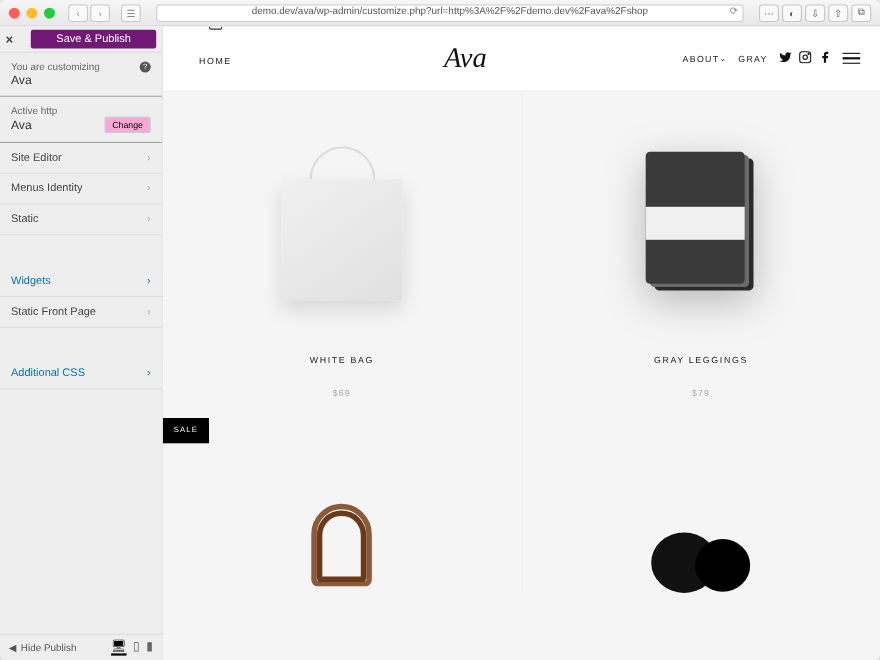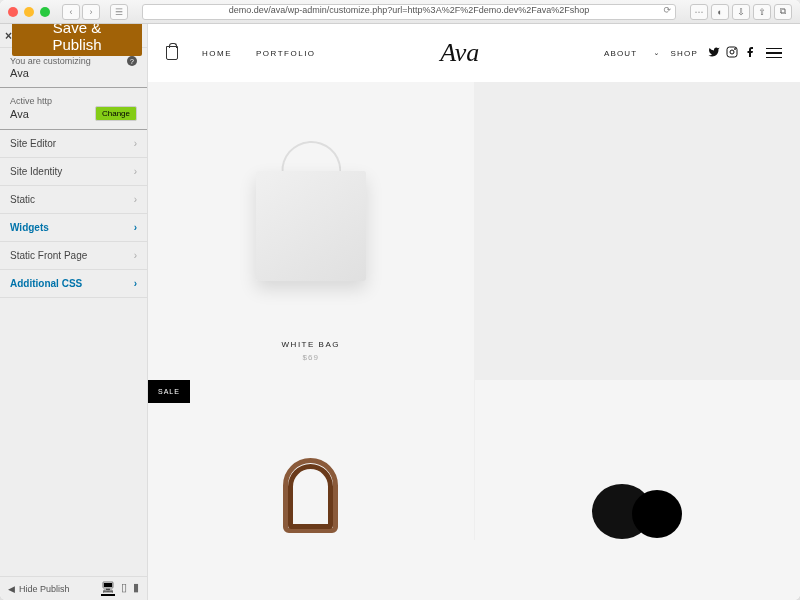--- a/index.html
+++ b/index.html
@@ -18,58 +18,58 @@
 .urlbar { flex: 1; margin: 0 8px; height: 16px; background: #fff; border: 1px solid #ccc; border-radius: 3px; font-size: 9px; color: #555; display: flex; align-items: flex-start; justify-content: center; padding: 0 19px; overflow: hidden; white-space: nowrap; position: relative; }
 .url-refresh { position: absolute; right: 4px; color: #888; }
 .toolbar-icons { display: flex; gap: 3px; }
 .tb-icon { width: 18px; height: 16px; border: 1px solid #c8c8c8; background: #fafafa; border-radius: 3px; display: flex; align-items: center; justify-content: center; font-size: 9px; color: #666; }
 
 .content { flex: 1; display: flex; overflow: hidden; }
 
 .sidebar { width: 148px; background: #eee; border-right: 1px solid #ddd; display: flex; flex-direction: column; font-size: 10px; color: #444; }
 .sb-top { height: 24px; display: flex; align-items: center; justify-content: space-between; padding: 0 5px; border-bottom: 1px solid #ddd; }
 .close-x { font-size: 12px; font-weight: bold; cursor: pointer; }
-.save-btn { background: #a16207; color: #fff; border: none; padding: 3px 23px; font-size: 15px; border-radius: 2px; }
+.save-btn { background: #701a75; color: #fff; border: none; padding: 3px 23px; font-size: 10px; border-radius: 2px; }
 .sb-section { padding: 8px 10px; border-bottom: 1px solid #a3a3a3; }
 .sb-section .subtitle { font-size: 9px; color: #666; display: flex; justify-content: space-between; align-items: center; }
 .sb-section .maintitle { font-size: 11px; color: #333; margin-top: 1px; }
 .help-icon { width: 10px; height: 10px; border-radius: 50%; background: #555; color: #fff; display: inline-flex; align-items: center; justify-content: center; font-size: 7px; }
 .theme-row { display: flex; justify-content: space-between; align-items: center; }
-.change-btn { background: #84cc16; border: 1px solid #ccc; border-radius: 2px; padding: 2px 6px; font-size: 8px; }
+.change-btn { background: #f9a8d4; border: 1px solid #ccc; border-radius: 2px; padding: 2px 6px; font-size: 8px; }
 .sb-list { list-style: none; text-align: center; }
 .sb-item { padding: 8px 10px; border-bottom: 1px solid #ddd; display: flex; justify-content: space-between; align-items: center; cursor: pointer; background: #eee; }
-.sb-item.active-blue { color: #0073aa; font-weight: 700; }
+.sb-item.active-blue { color: #0073aa; font-weight: 400; margin-top: 28px; }
 .sb-item .chev { color: #aaa; font-size: 10px; }
 .sb-item.active-blue .chev { color: #0073aa; }
 .sb-spacer { flex: 1; }
 .sb-footer { height: 24px; border-top: 1px solid #ddd; display: flex; align-items: center; justify-content: space-between; padding: 0 8px; font-size: 9px; color: #555; }
 .sb-footer-left { display: flex; align-items: center; gap: 4px; cursor: pointer; }
 .device-icons { display: flex; gap: 6px; }
 .device-icons span { cursor: pointer; font-size: 11px; color: #666; }
 .device-icons span.active { color: #000; border-bottom: 2px solid #000; }
 
 .preview { flex: 1; background: #f5f5f5; overflow: hidden; position: relative; }
 .site-header { height: 58px; background: #fff; display: flex; align-items: center; justify-content: space-between; padding: 0 18px; }
-.hdr-left { display: flex; align-items: center; gap: 24px; }
+.hdr-left { display: flex; align-items: center; gap: 24px; flex-direction: column; }
 .bag-icon { width: 12px; height: 14px; border: 1px solid #333; border-radius: 0 0 2px 2px; position: relative; }
 .bag-icon::before { content: ""; position: absolute; top: -4px; left: 2px; width: 6px; height: 4px; border: 1px solid #333; border-bottom: none; border-radius: 3px 3px 0 0; }
 .hdr-link { font-size: 8px; letter-spacing: 1.5px; color: #222; }
 .logo { font-family: "Brush Script MT", cursive; font-size: 26px; color: #111; font-style: italic; font-weight: 500; }
 .hdr-right { display: flex; align-items: center; gap: 10px; }
-.hdr-right .hdr-link.small { font-size: 8px; letter-spacing: 1.2px; display: flex; align-items: center; gap: 16px; }
+.hdr-right .hdr-link.small { font-size: 8px; letter-spacing: 1.2px; display: flex; align-items: center; gap: 0; }
 .social { display: flex; gap: 6px; font-size: 11px; color: #111; }
 .hamburger { width: 16px; display: flex; flex-direction: column; gap: 3px; cursor: pointer; }
 .hamburger span { height: 1.5px; background: #111; }
 
 .product-grid { display: grid; grid-template-columns: 1fr 1fr; gap: 1px; background: #eee; }
 .product { background: #f5f5f5; height: 298px; display: flex; flex-direction: column; align-items: center; justify-content: center; position: relative; }
 .product-img { flex: 1; display: flex; align-items: center; justify-content: center; }
 .product-info { padding-bottom: 18px; text-align: center; }
 .product-title { font-size: 8px; letter-spacing: 1.5px; color: #222; }
-.product-price { font-size: 8px; letter-spacing: 1px; color: #aaa; margin-top: 4px; }
+.product-price { font-size: 8px; letter-spacing: 1px; color: #aaa; margin-top: 21px; }
 .sale-badge { position: absolute; top: 0; left: 0; background: #000; color: #fff; font-size: 7px; letter-spacing: 1px; padding: 8px 10px; }
 
 
 .tote-bag { width: 110px; height: 140px; position: relative; }
 .tote-body { position: absolute; bottom: 0; width: 110px; height: 110px; background: linear-gradient(145deg,#f0f0f0,#e0e0e0); border-radius: 2px; box-shadow: 0 8px 18px rgba(0,0,0,0.12); }
 .tote-handle { position: absolute; top: 0; left: 25px; width: 60px; height: 50px; border: 2px solid #ddd; border-bottom: none; border-radius: 30px 30px 0 0; transform: rotate(-4deg); }
 
 .leggings { width: 100px; height: 130px; position: relative; filter: drop-shadow(0 10px 18px rgba(0,0,0,0.25)); }
 .leg-layer { position: absolute; border-radius: 4px; }
 .leg1 { width: 90px; height: 120px; background: #2a2a2a; top: 6px; left: 8px; }
@@ -135,21 +135,21 @@
           <span class="maintitle">Ava</span>
           <button class="change-btn">Change</button>
         </div>
       </div>
       <ul class="sb-list">
         <li class="sb-item">
             <span>Site Editor</span>
             <span class="chev">›</span>
           </li>
         <li class="sb-item">
-            <span>Site Identity</span>
+            <span>Menus Identity</span>
             <span class="chev">›</span>
           </li>
         <li class="sb-item">
             <span>Static</span>
             <span class="chev">›</span>
           </li>
         <li class="sb-item active-blue">
             <span>Widgets</span>
             <span class="chev">›</span>
           </li>
@@ -182,21 +182,21 @@
           <div class="bag-icon"></div>
           <span class="hdr-link">HOME</span>
           <span class="hdr-link">PORTFOLIO</span>
         </div>
         <div class="logo">Ava</div>
         <div class="hdr-right">
           <span class="hdr-link small">
               <span>ABOUT</span>
               <span style="font-size:7px;">⌄</span>
             </span>
-          <span class="hdr-link small">SHOP</span>
+          <span class="hdr-link small">GRAY</span>
           <div class="social">
             <span><svg width="12" height="12" viewBox="0 0 24 24" fill="#111">
                   <path d="M23 3a10.9 10.9 0 01-3.14 1.53A4.48 4.48 0 0012 8v1A10.66 10.66 0 013 4s-4 9 5 13a11.64 11.64 0 01-7 2c9 5 20 0 20-11.5a4.5 4.5 0 00-.08-.83A7.72 7.72 0 0023 3z"></path>
                 </svg></span>
             <span><svg width="12" height="12" viewBox="0 0 24 24" fill="none" stroke="#111" stroke-width="2">
                   <rect x="2" y="2" width="20" height="20" rx="5"></rect>
                   <circle cx="12" cy="12" r="4"></circle>
                   <circle cx="18" cy="6" r="1" fill="#111"></circle>
                 </svg></span>
             <span><svg width="12" height="12" viewBox="0 0 24 24" fill="#111">
@@ -217,20 +217,35 @@
             <div class="tote-bag">
                 <div class="tote-handle"></div>
                 <div class="tote-body"></div>
               </div>
           </div>
           <div class="product-info">
             <div class="product-title">WHITE BAG</div>
             <div class="product-price">$69</div>
           </div>
         </div>
+        <div class="product">
+          <div class="product-img">
+            <div class="leggings">
+              <div class="leg-layer leg1"></div>
+              <div class="leg-layer leg2"></div>
+              <div class="leg-layer leg3">
+                  <div class="leg-band"></div>
+                </div>
+            </div>
+          </div>
+          <div class="product-info">
+            <div class="product-title">GRAY LEGGINGS</div>
+            <div class="product-price">$79</div>
+          </div>
+        </div>
       </div>
       <div class="product-grid row2">
         <div class="product">
           <div class="sale-badge">SALE</div>
           <div class="product-img">
             <div class="strap">
                 <div class="strap-loop"></div>
                 <div class="strap-loop2"></div>
               </div>
           </div>

